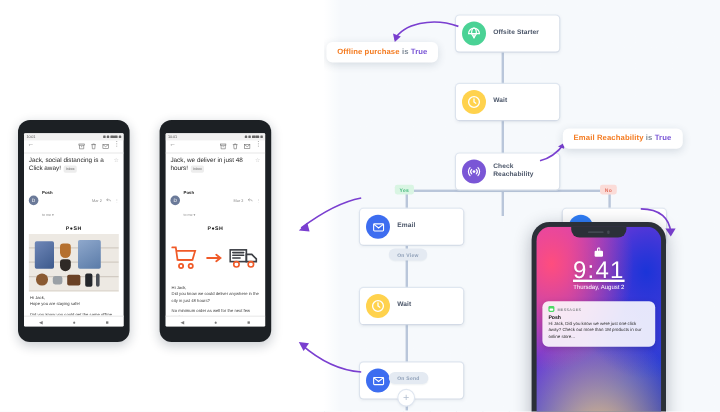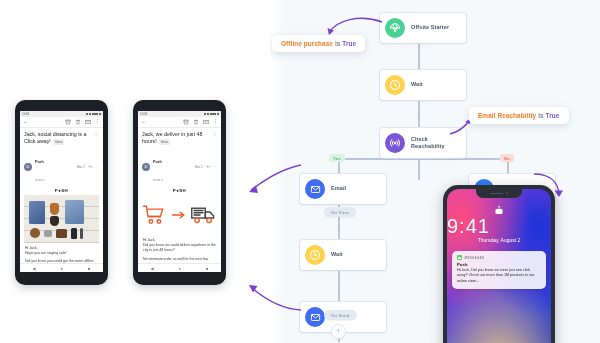--- a/index.html
+++ b/index.html
@@ -215,24 +215,25 @@
   .lock-ico {
     position:absolute; left:50%; transform:translateX(-50%); top:17px;
     width:7px; height:8px; z-index:2;
   }
   .lock-ico .body { width:7px; height:5px; background:#fff; border-radius:1px; margin-top:3px;}
   .lock-ico .shk {
     position:absolute; left:1.6px; top:0; width:3.8px; height:4px;
     border:1.1px solid #fff; border-bottom:none; border-radius:2.2px 2.2px 0 0;
   }
   .ip-time {
-    position:absolute; top:26px; left:0; right:0; 
+    position:absolute; top:26px; left:0; right:0; text-align:center;
     color:#fff; font-size:20px; font-weight:300; letter-spacing:1px;
     font-family:"Liberation Sans", sans-serif; z-index:2;
     text-shadow:0 1px 2px rgba(0,0,0,.12);
+    text-decoration:underline;
   }
   .ip-date {
     position:absolute; top:48px; left:0; right:0; text-align:center;
     color:#fff; font-size:5px; font-weight:normal; z-index:2;
   }
   .ip-notif {
     position:absolute; left:5px; right:5px; top:62px; z-index:2;
     background:rgba(255,255,255,.88);
     border-radius:5px; padding:4px 5px 5px;
     box-shadow:0 1px 4px rgba(0,0,0,.12);

